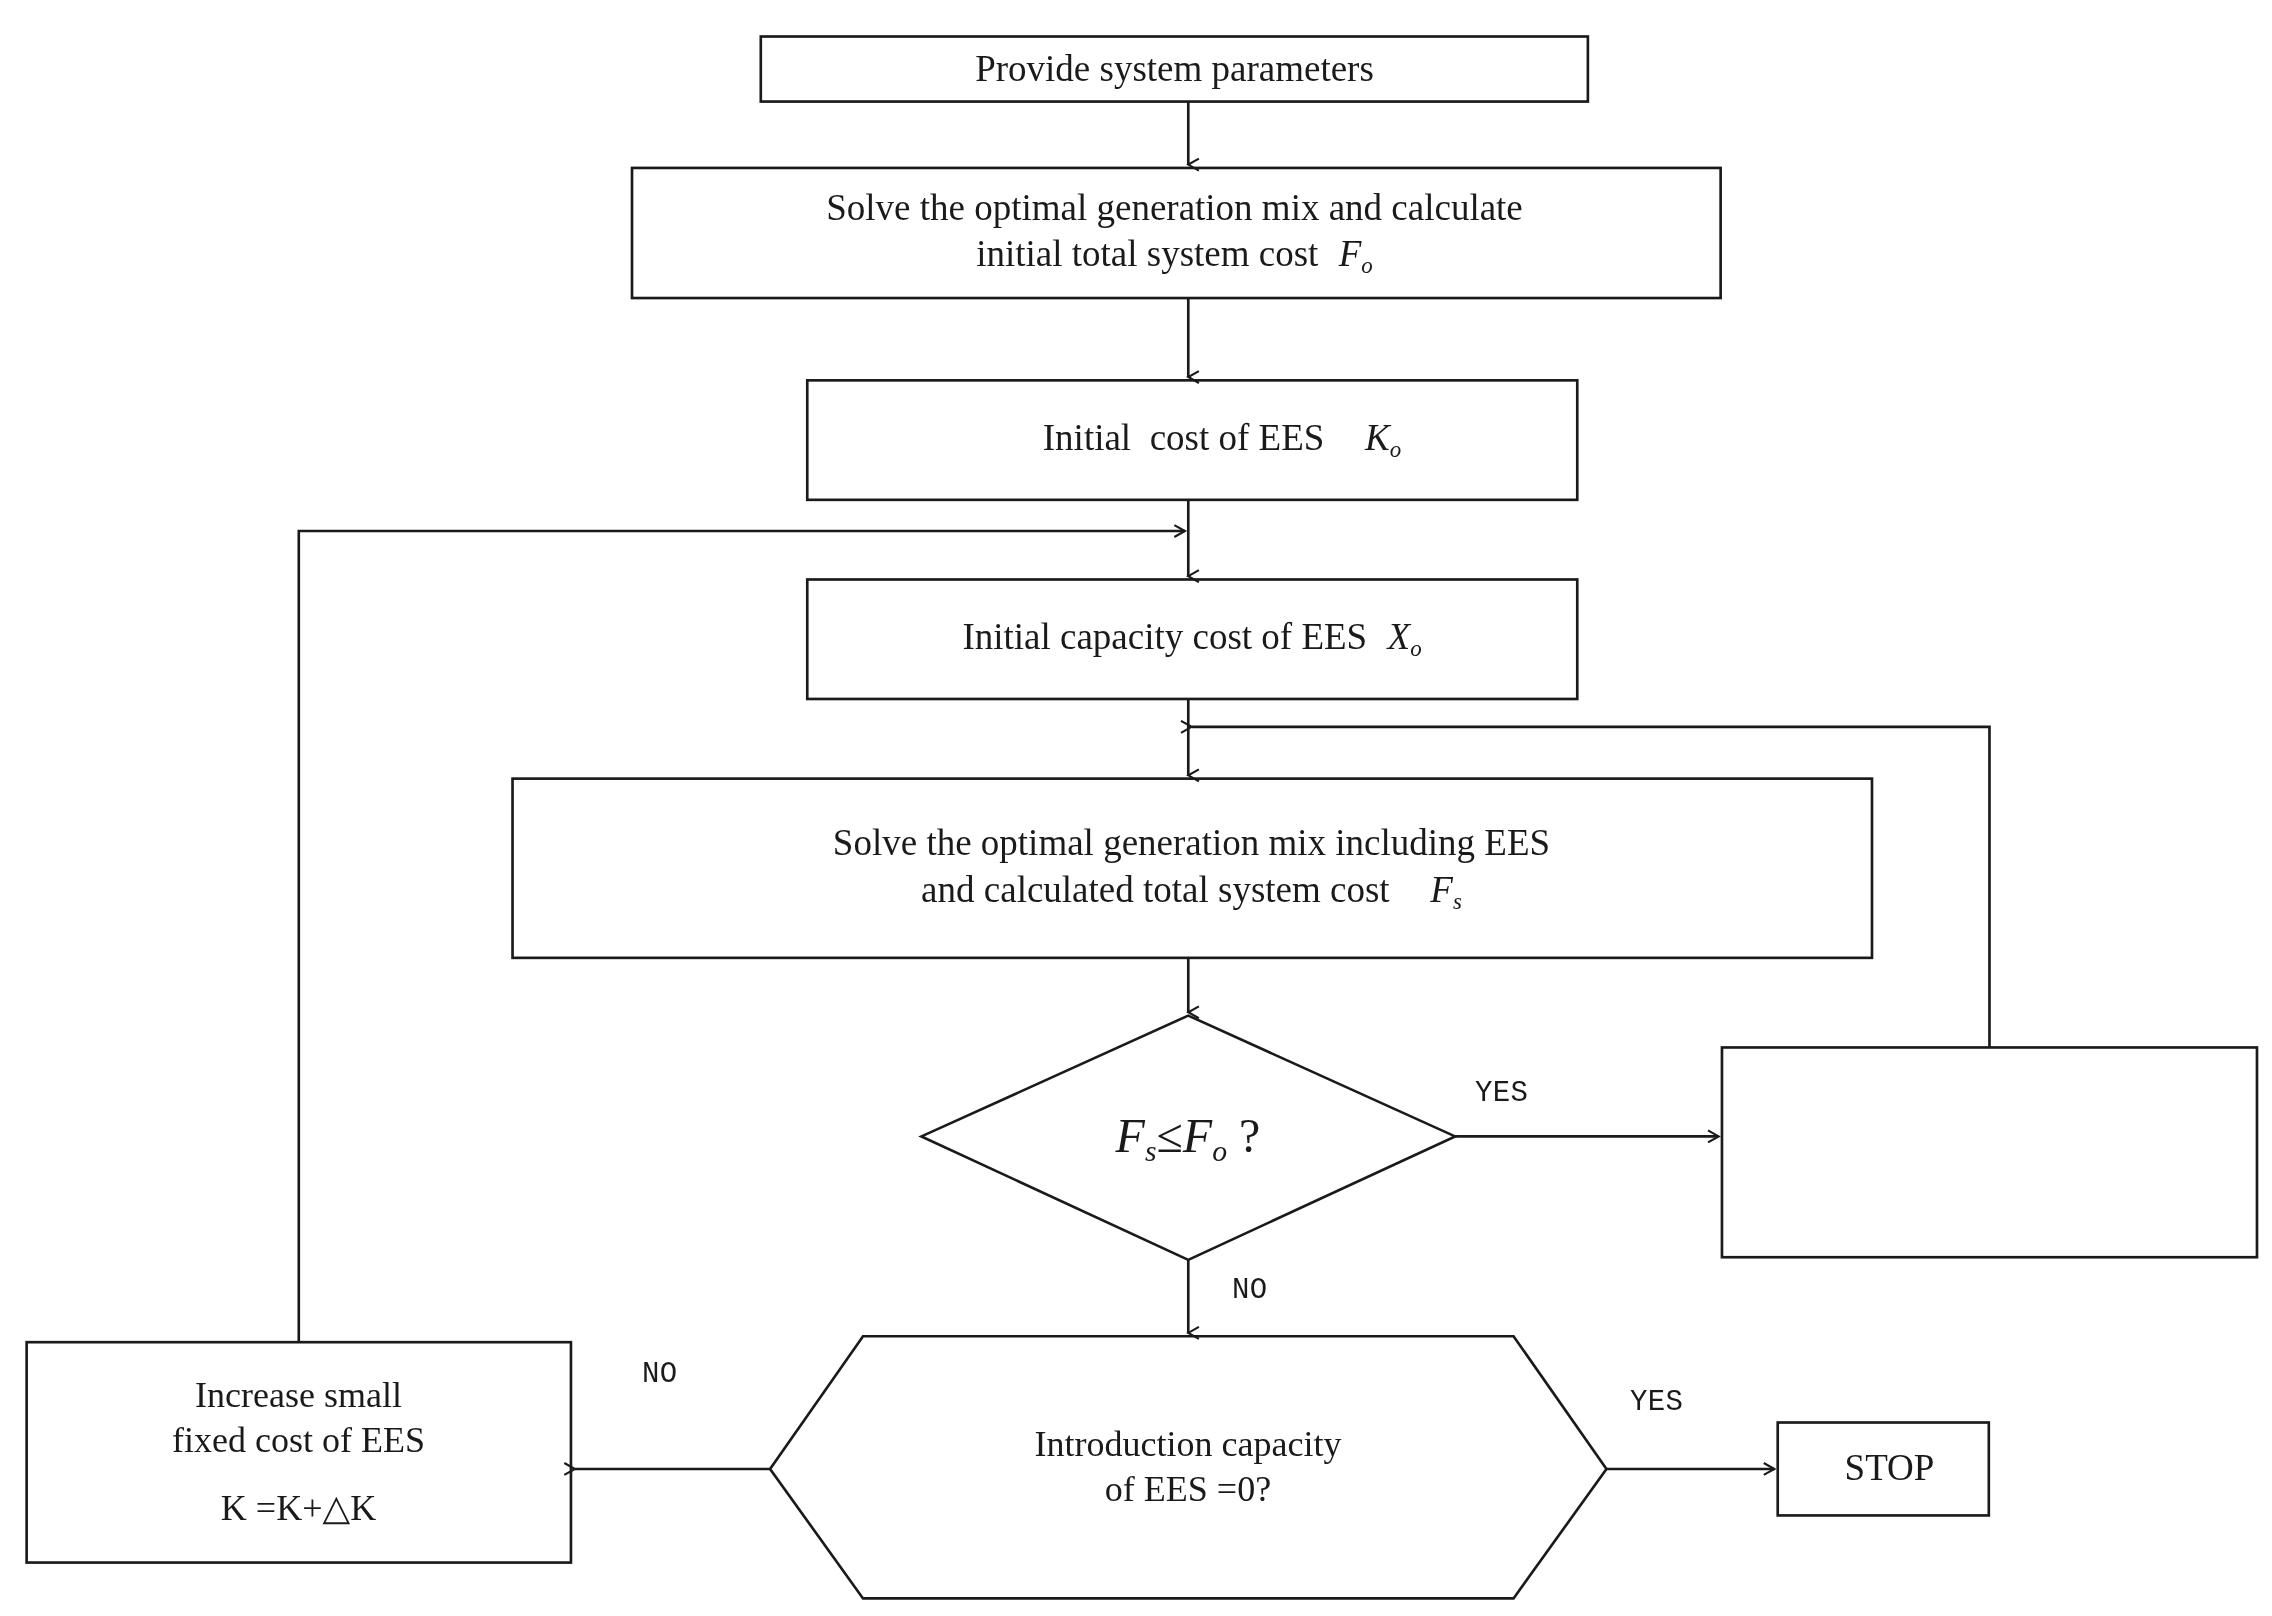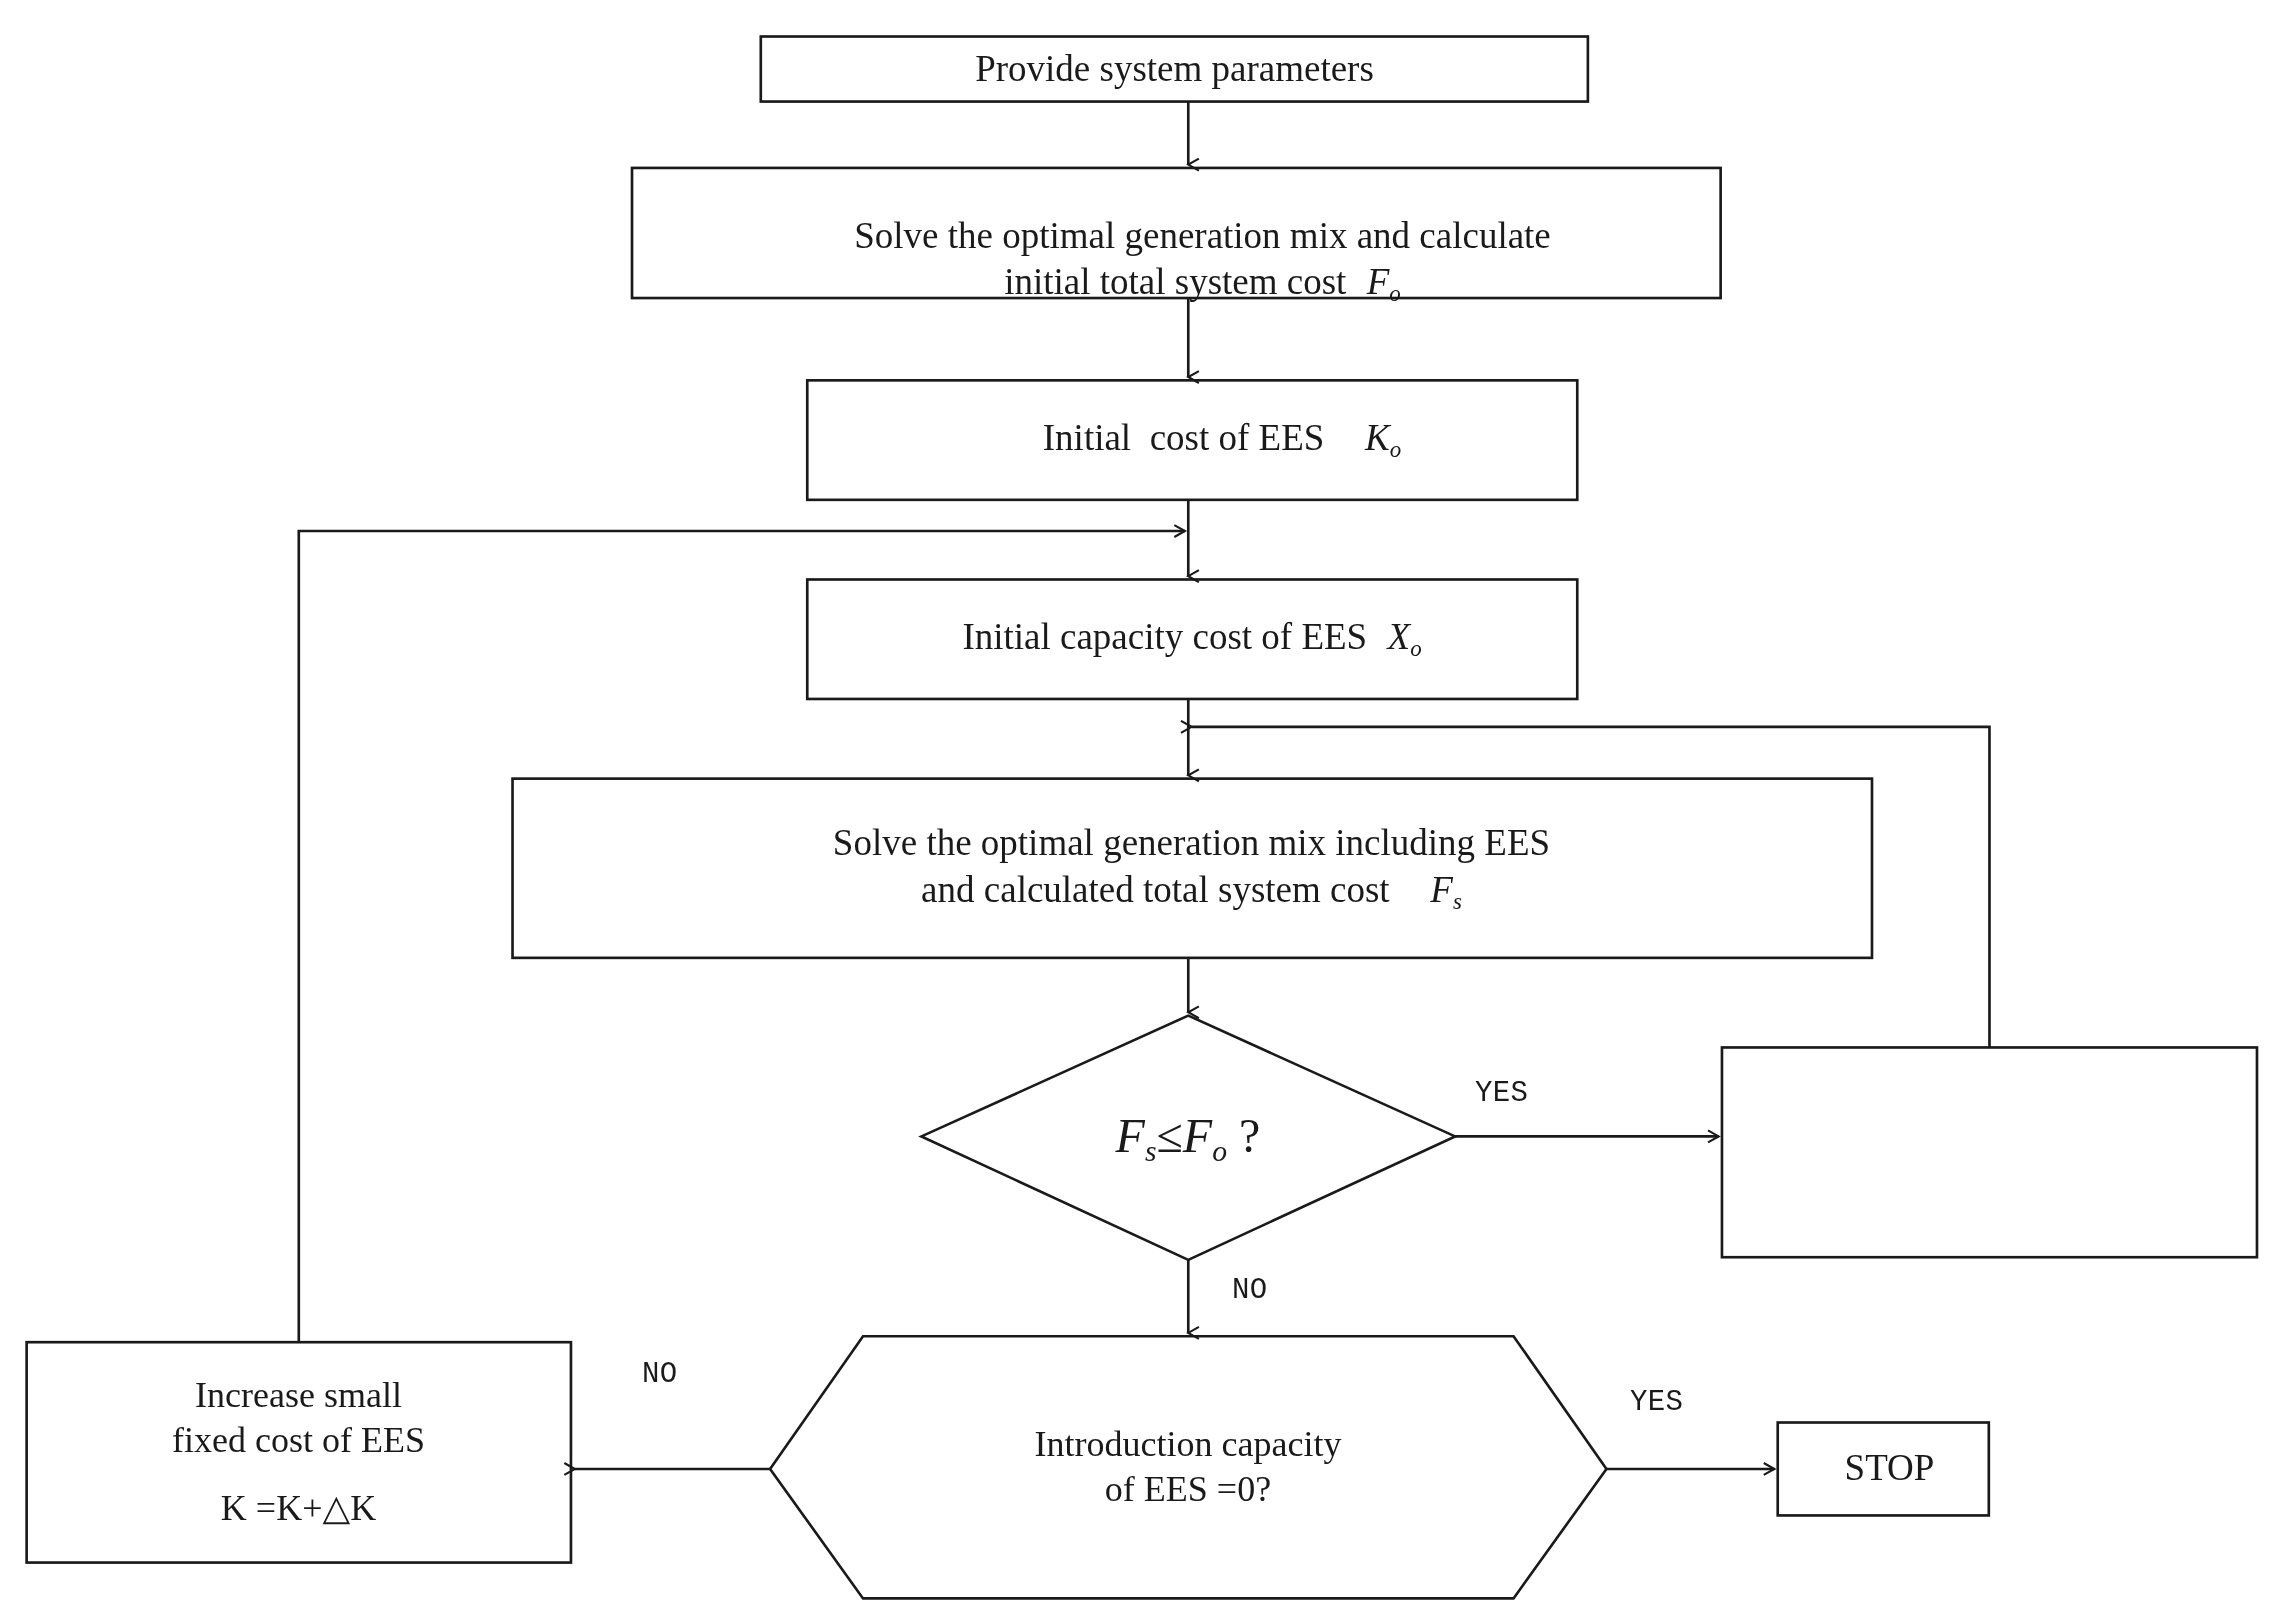--- a/index.html
+++ b/index.html
@@ -123,21 +123,21 @@
       <path d="M 2997,1578 L 2997,1095 L 1795,1095" marker-end="url(#arrow-left)"></path>
 
       <path d="M 450,2022 L 450,800 L 1785,800" marker-end="url(#arrow-right)"></path>
     </g>
   </svg>
 
   <div class="node-text fs-56" style="left:761px; top:37px; width:827px; height:65px;">
     <span class="ln">Provide system parameters</span>
   </div>
 
-  <div class="node-text fs-56" style="left:632px; top:168px; width:1141px; height:130px;margin-top:28px;">
+  <div class="node-text fs-56" style="left:604px; top:168px; width:1141px; height:130px;">
     <span class="ln">Solve the optimal generation mix and calculate</span>
     <span class="ln"><span>initial total system cost</span><span class="gap"></span><span class="sym"><span>F</span><sub>o</sub></span></span>
   </div>
 
   <div class="node-text fs-56" style="left:807px; top:380px; width:770px; height:119px;padding-left:30px;">
     <span class="ln"><span>Initial  cost of EES</span><span class="gap"></span><span class="gap"></span><span class="sym"><span>K</span><sub>o</sub></span></span>
   </div>
 
   <div class="node-text fs-56" style="left:807px; top:579px; width:770px; height:119px;">
     <span class="ln"><span>Initial capacity cost of EES</span><span class="gap"></span><span class="sym"><span>X</span><sub>o</sub></span></span>

